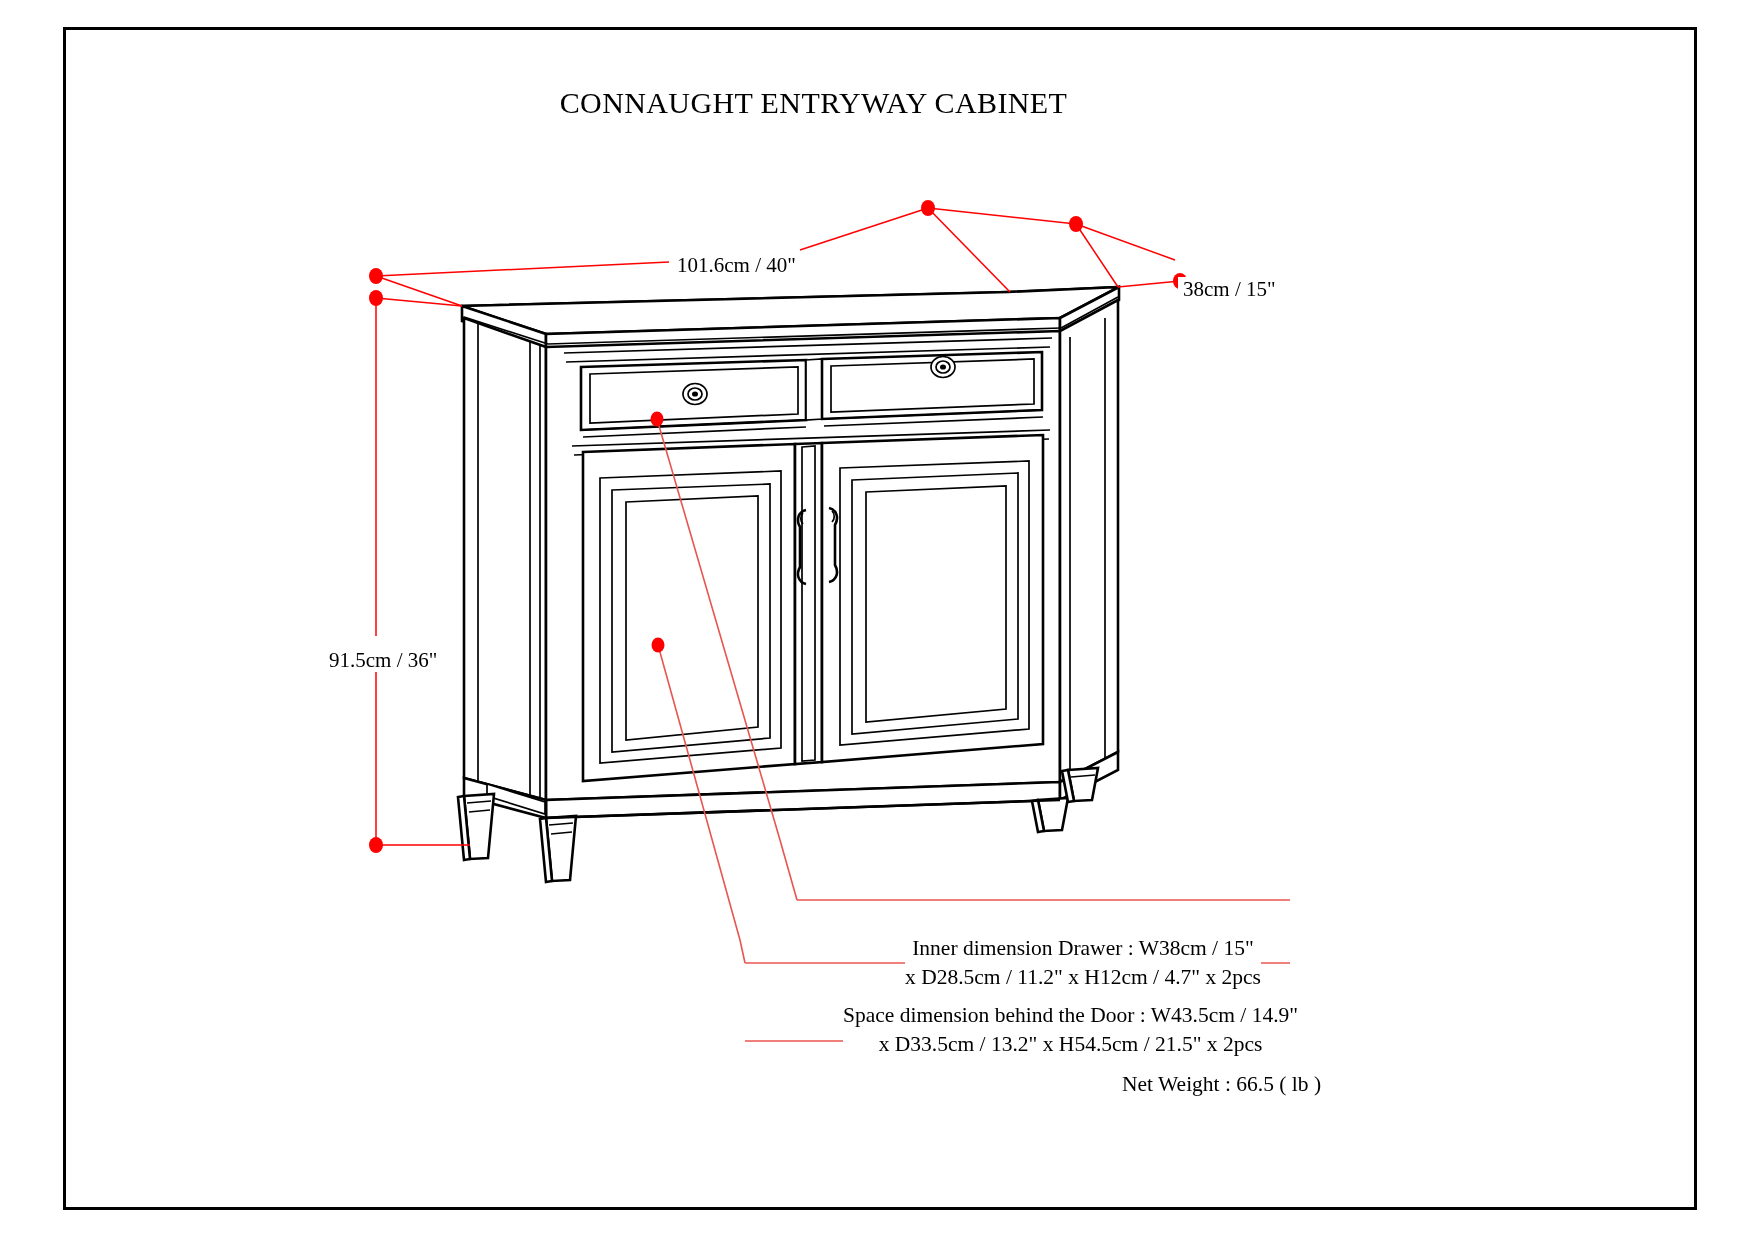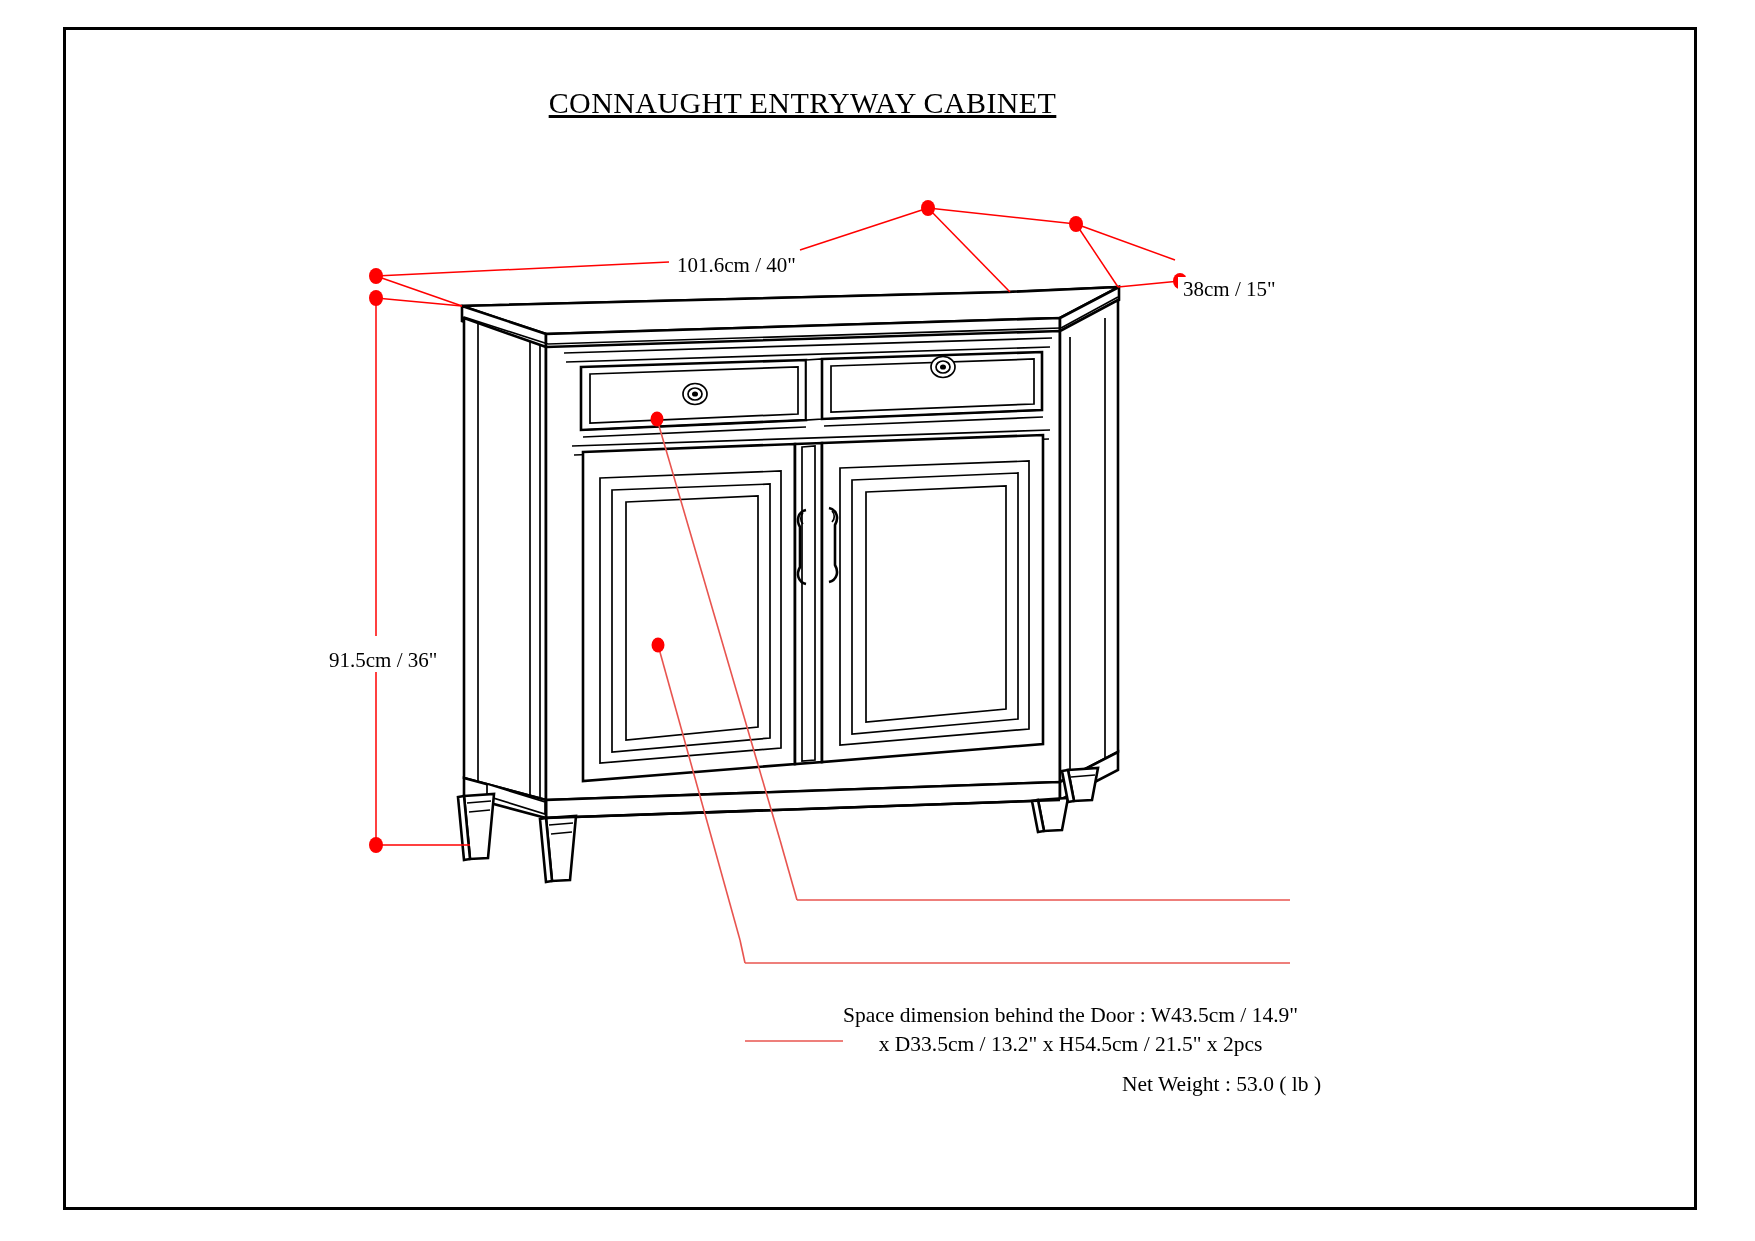--- a/index.html
+++ b/index.html
@@ -30,30 +30,29 @@
     top: 27px;
     width: 1634px;
     height: 1183px;
     border: 3px solid #000000;
     background: #ffffff;
   }
 
   
   #title {
     position: absolute;
-    left: 4px;
+    left: 15px;
     top: 86px;
     width: 1597px;
     text-align: center;
     font-size: 30px;
     font-weight: 400;
     letter-spacing: 0.4px;
     font-family: "Liberation Serif", "DejaVu Serif", serif;
     white-space: nowrap;
-    text-decoration: underline;
   }
 
   
   #canvas {
     position: absolute;
     left: 0;
     top: 0;
     width: 1755px;
     height: 1241px;
   }
@@ -296,23 +295,27 @@
       <path class="leadr" d="M 745,1041 L 1290,1041"></path>
     </g>
   </svg>
 
   <div class="dim-label" id="label-width">101.6cm / 40"</div>
 
   <div class="dim-label" id="label-depth">38cm / 15"</div>
 
   <div class="dim-label" id="label-height">91.5cm / 36"</div>
 
+  <div class="note" id="note-drawer">
+    <span class="note-line">Inner dimension Drawer : W38cm / 15"</span>
+    <span class="note-line">x D28.5cm / 11.2" x H12cm / 4.7" x 2pcs</span>
+  </div>
 
   <div class="note" id="note-door">
     <span class="note-line">Space dimension behind the Door  : W43.5cm / 14.9"</span>
     <span class="note-line">x D33.5cm / 13.2" x H54.5cm / 21.5" x 2pcs</span>
   </div>
 
   <div class="note" id="note-weight">
-    <span class="note-line">Net Weight : 53.0 ( lb )</span>
+    <span class="note-line">Net Weight : 66.5 ( lb )</span>
   </div>
 
 </div>
 
 </body></html>

